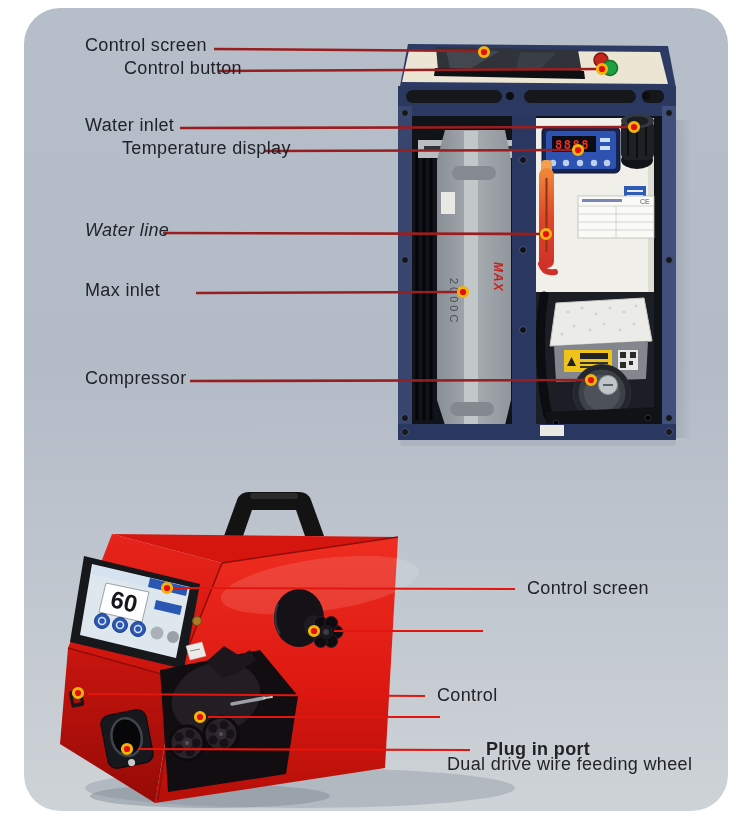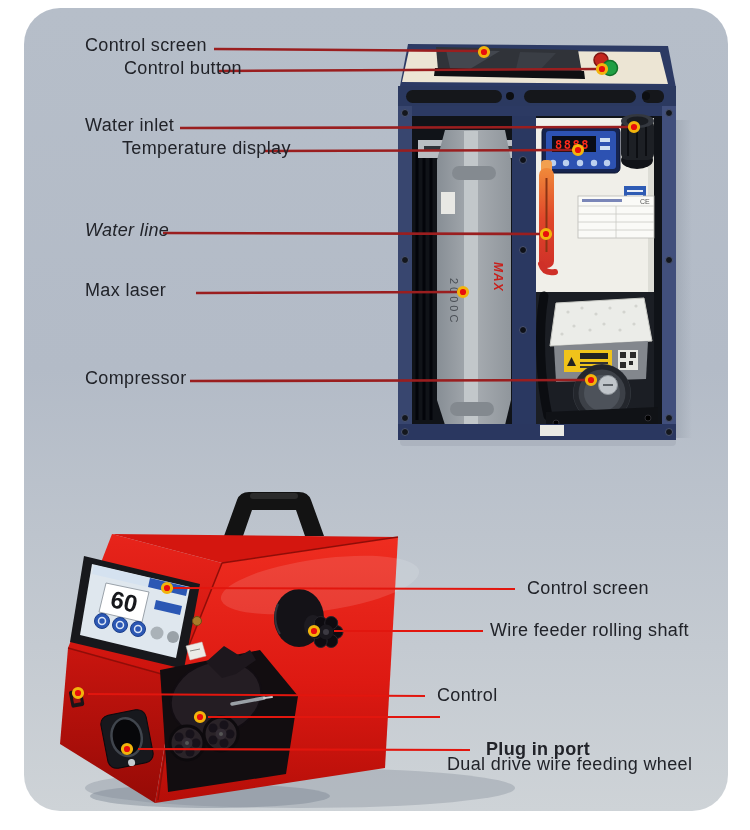--- a/index.html
+++ b/index.html
@@ -344,21 +344,20 @@
         <circle cx="127" cy="749" r="4.6" fill="#e80d0d" stroke="#f2b40c" stroke-width="3"></circle>
       </g>
   </svg>
 
   <div class="labels" id="labels">
       <div class="callout-label" style="left: 85px; top: 35px;">Control screen</div>
       <div class="callout-label" style="left: 85px; top: 58px; margin-left: 39px;">Control button</div>
       <div class="callout-label" style="left: 85px; top: 115px;">Water inlet</div>
       <div class="callout-label" style="left: 85px; top: 138px; margin-left: 37px;">Temperature display</div>
       <div class="callout-label" style="left: 85px; top: 220px; font-style: italic;">Water line</div>
-      <div class="callout-label" style="left: 85px; top: 280px;">Max laser</div>
+      <div class="callout-label" style="left: 85px; top: 280px;">Max inlet</div>
       <div class="callout-label" style="left: 85px; top: 368px;">Compressor</div>
       <div class="callout-label" style="left: 527px; top: 578px;">Control screen</div>
-      <div class="callout-label" style="left: 490px; top: 620px;">Wire feeder rolling shaft</div>
       <div class="callout-label" style="left: 437px; top: 685px;">Control</div>
       <div class="callout-label" style="left: 447px; top: 706px; margin-top: 48px;">Dual drive wire feeding wheel</div>
       <div class="callout-label" style="left: 486px; top: 739px; font-weight: bold;">Plug in port</div>
     </div>
 </div>
 
 </body></html>

